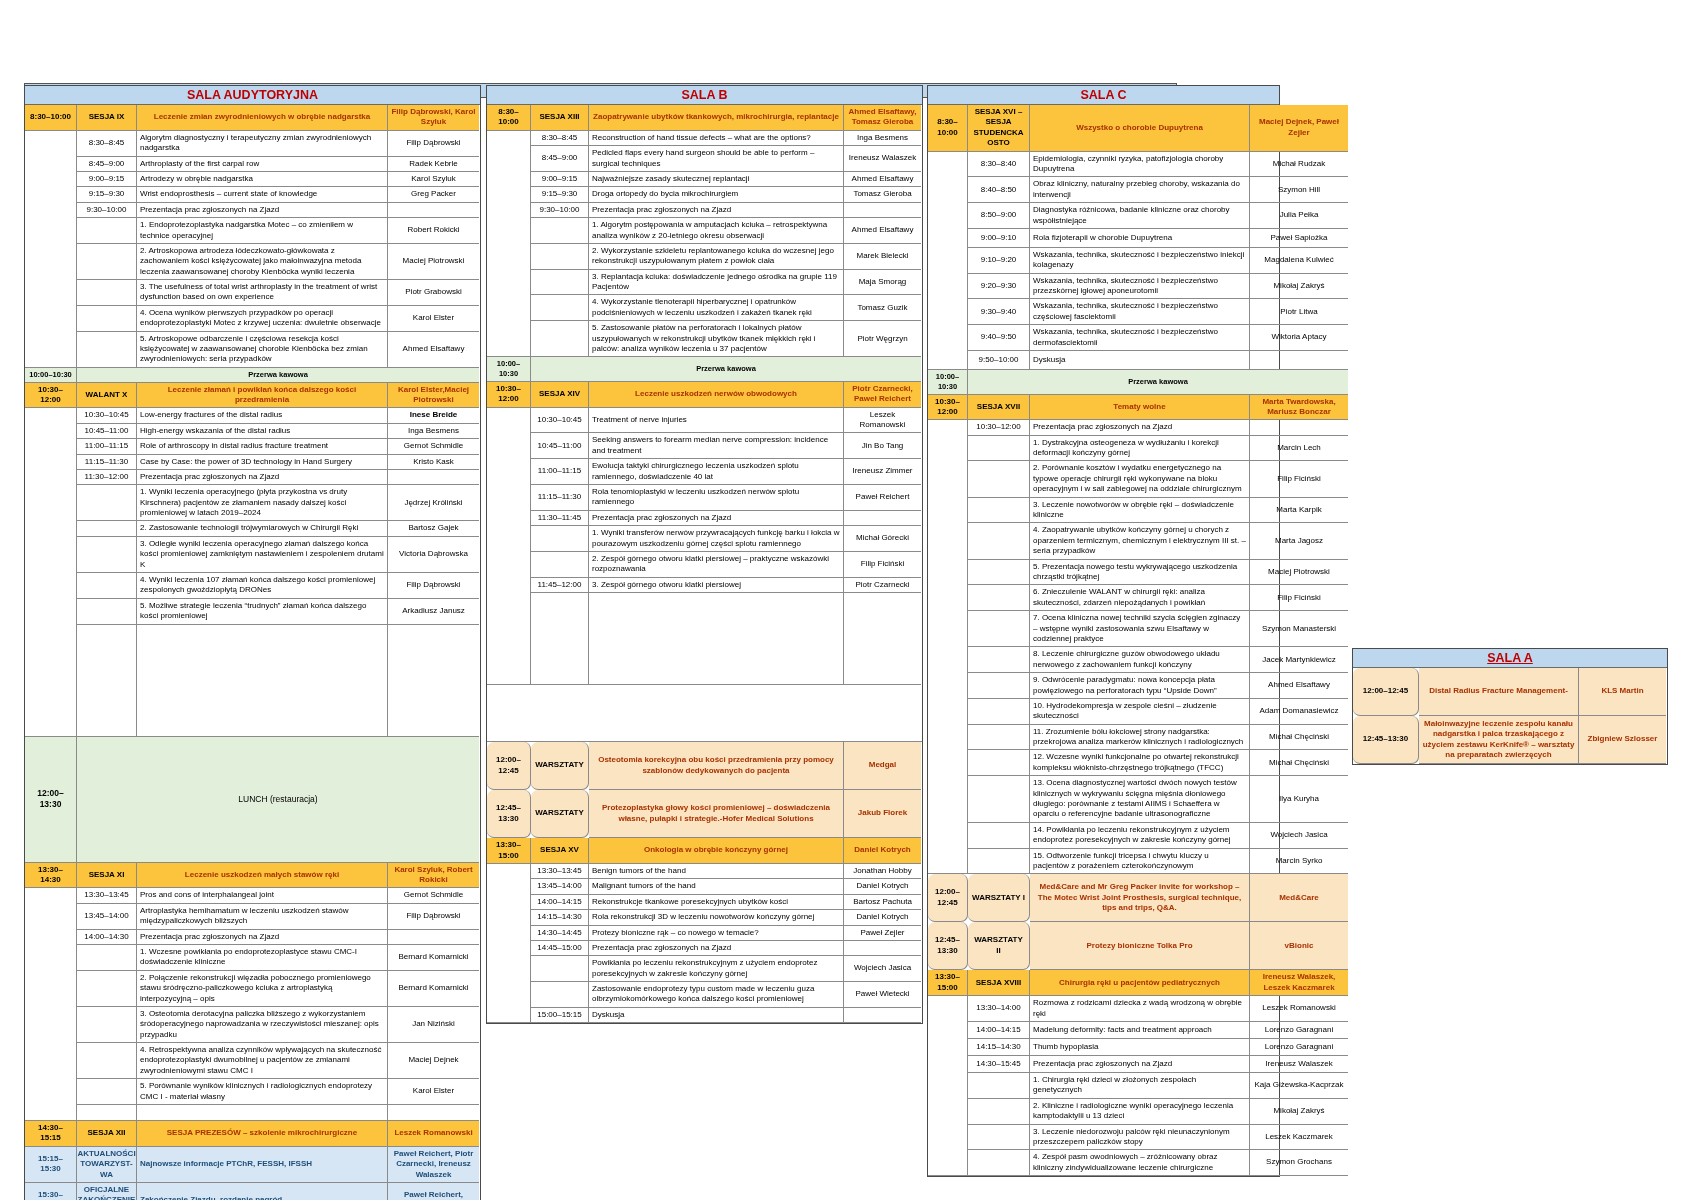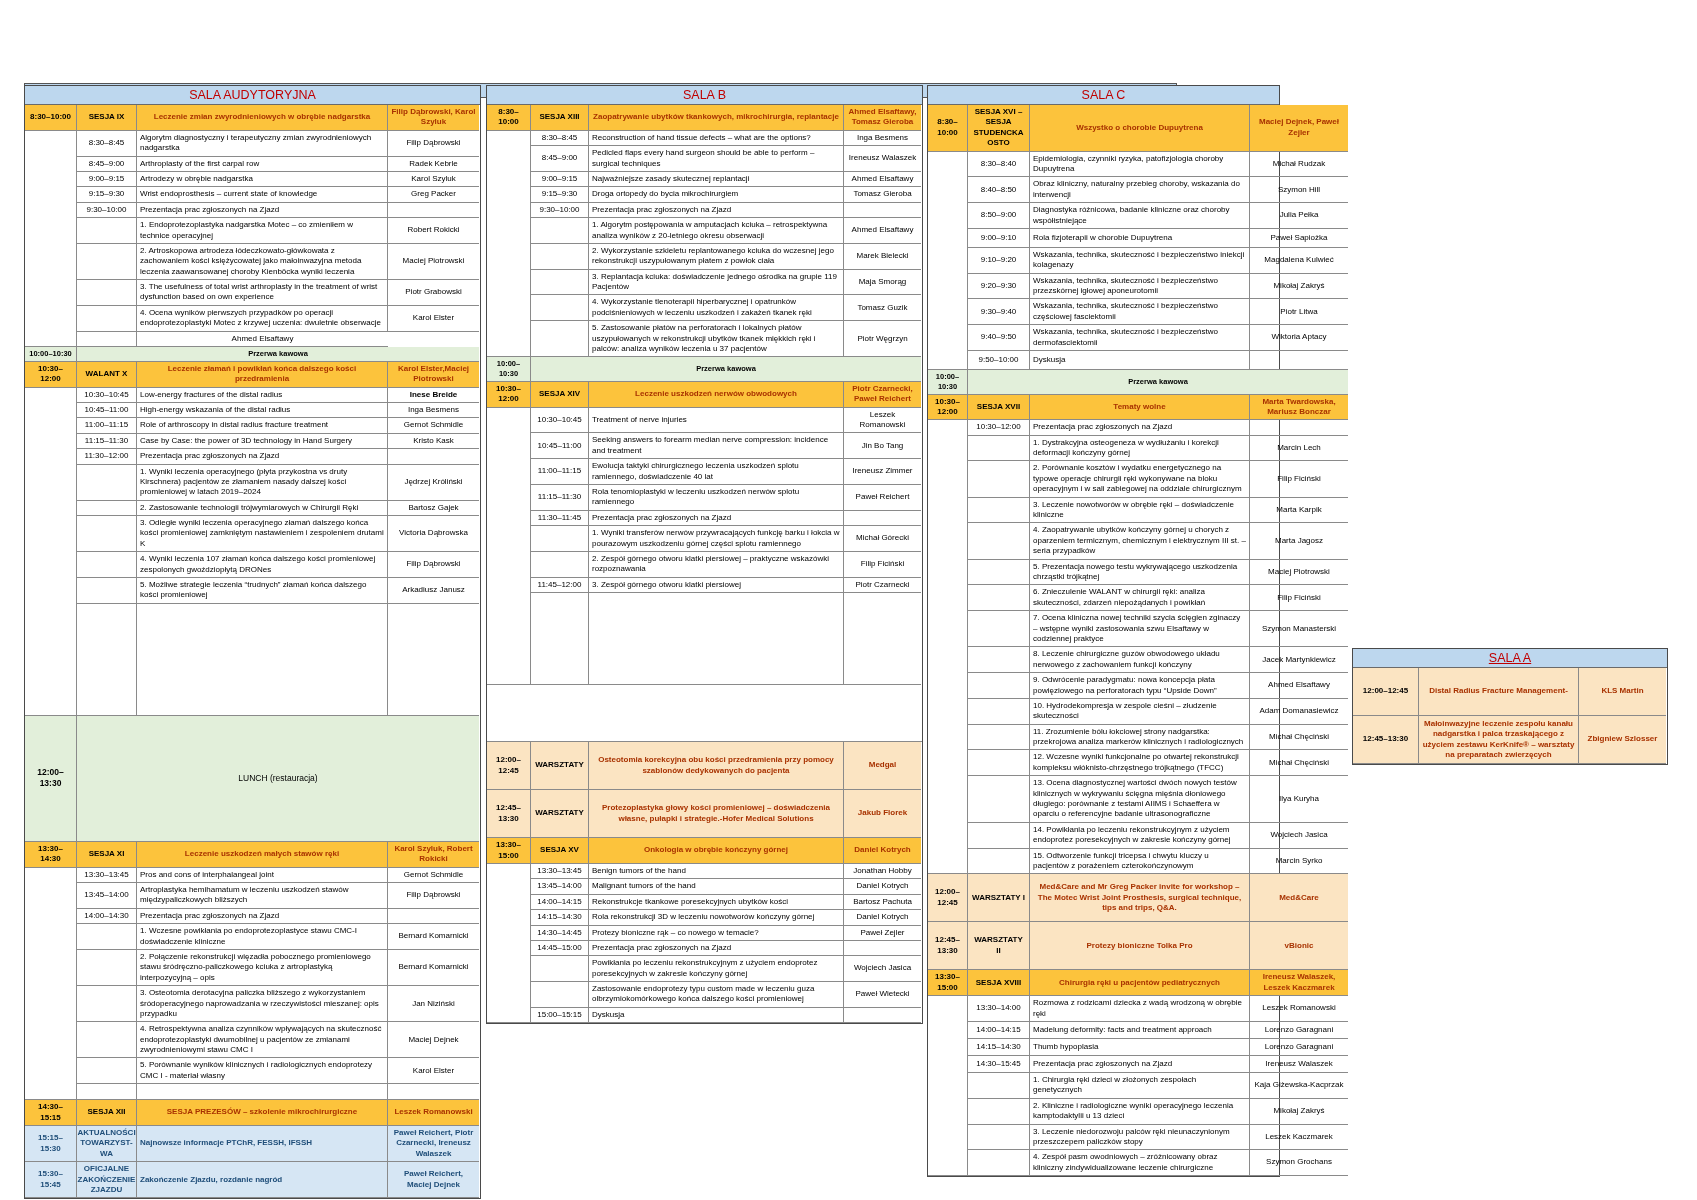--- a/index.html
+++ b/index.html
@@ -7,21 +7,21 @@
   #canvas{position:relative;width:1697px;height:1200px;background:#ffffff;overflow:hidden;}
   .date-bar{position:absolute;left:24px;top:83px;width:1153px;height:15px;background:#bdd7ee;
     border:1px solid #555;display:flex;align-items:center;justify-content:center;
     font-size:13px;font-weight:bold;color:#c00000;box-sizing:border-box;}
   #rooms{position:absolute;left:24px;top:85px;display:flex;align-items:flex-start;}
   .room{background:#fff;border:1.5px solid #4a4a4a;box-sizing:border-box;}
   .room-0{width:457px;margin-right:5px;--c1:52px;--c2:60px;--c3:251px;--c4:91px;}
   .room-1{width:437px;margin-right:4px;--c1:44px;--c2:58px;--c3:255px;--c4:77px;}
   .room-2{width:353px;--c1:40px;--c2:62px;--c3:220px;--c4:98px;}
   .room-3{position:absolute;left:1352px;top:648px;width:316px;--a1:66px;--a2:160px;--a3:87px;}
-  .room-header{background:#bdd7ee;color:#c00000;font-weight:normal;font-size:12.5px;
+  .room-header{background:#bdd7ee;color:#c00000;font-weight:bold;font-size:12.5px;
     text-align:center;padding:2px 0;border-bottom:1px solid #6a6a6a;}
   .room-3 .room-header{text-decoration:underline;}
   .g4{display:grid;grid-template-columns:var(--c1) var(--c2) var(--c3) var(--c4);}
   .g2{display:grid;grid-template-columns:var(--c1) calc(var(--c2) + var(--c3) + var(--c4));}
   .g3{display:grid;grid-template-columns:var(--c2) var(--c3) var(--c4);}
   .g3a{display:grid;grid-template-columns:var(--a1) var(--a2) var(--a3);}
   .rows-wrap{display:grid;grid-template-columns:var(--c1) 1fr;}
   .col1-spacer{border-right:1px solid #8a8a8a;border-bottom:1px solid #8a8a8a;background:#fff;}
   .cell{box-sizing:border-box;border-right:1px solid #8a8a8a;border-bottom:1px solid #8a8a8a;
     font-size:8px;line-height:1.3;display:flex;align-items:center;padding:2px 3px;min-height:13px;}
@@ -29,21 +29,21 @@
   .ctr{justify-content:center;text-align:center;}
   .session-head .cell{background:#fcc33c;font-weight:bold;}
   .session-head .c-title,.session-head .c-sp{color:#a83200;}
   .bar .cell{background:#fcc33c;font-weight:bold;min-height:24px;}
   .bar .c-title,.bar .c-sp{color:#a83200;}
   .break-row .cell{background:#e2efda;font-weight:bold;min-height:14px;font-size:7.5px;}
   .lunch-row .cell{background:#e2efda;min-height:126px;font-size:8.5px;}
   .lunch-row .b-time{font-weight:bold;}
   .workshop .cell{background:#fbe4c2;font-weight:bold;min-height:48px;}
   .workshop .c-title,.workshop .c-sp{color:#a83200;}
-  .workshop .c-time,.workshop .c-code{color:#000;}
+  .workshop .c-time,.workshop .c-code{color:#000;border-radius:7px;}
   .g3a.workshop .cell{color:#a83200;}
   .g3a.workshop .c-time{color:#000;}
   .info .cell{background:#d6e6f4;font-weight:bold;color:#1f4e79;min-height:28px;}
   .talk-row .c-rtime{justify-content:center;text-align:center;}
   .talk-row .c-rsp{justify-content:center;text-align:center;}
   .strong{font-weight:bold;}
   .room-0 .blk-2 .filler .cell{min-height:112px;}
   .room-0 .blk-4 .filler .cell{min-height:16px;}
   .room-1 .blk-2 .filler .cell{min-height:92px;}
   .room-1 .blk-3{margin-top:56px;border-top:1px solid #8a8a8a;}
@@ -107,20 +107,21 @@
               <div class="cell c-rtitle">3. The usefulness of total wrist arthroplasty in the treatment of wrist dysfunction based on own experience</div>
               <div class="cell c-rsp">Piotr Grabowski</div>
             </div>
             <div class="g3 talk-row">
               <div class="cell c-rtime"></div>
               <div class="cell c-rtitle">4. Ocena wyników pierwszych przypadków po operacji endoprotezoplastyki Motec z krzywej uczenia: dwuletnie obserwacje</div>
               <div class="cell c-rsp">Karol Elster</div>
             </div>
             <div class="g3 talk-row">
               <div class="cell c-rtime"></div>
+              <div class="cell c-rtitle">5. Artroskopowe odbarczenie i częściowa resekcja kości księżycowatej w zaawansowanej chorobie Kienböcka bez zmian zwyrodnieniowych: seria przypadków</div>
               <div class="cell c-rsp">Ahmed Elsaftawy</div>
             </div>
           </div>
         </div>
         <div class="g2 break-row blk-1">
           <div class="cell b-time ctr">10:00–10:30</div>
           <div class="cell b-label ctr">Przerwa kawowa</div>
         </div>
         <div class="g4 session-head blk-2">
           <div class="cell c-time ctr">10:30–12:00</div>

